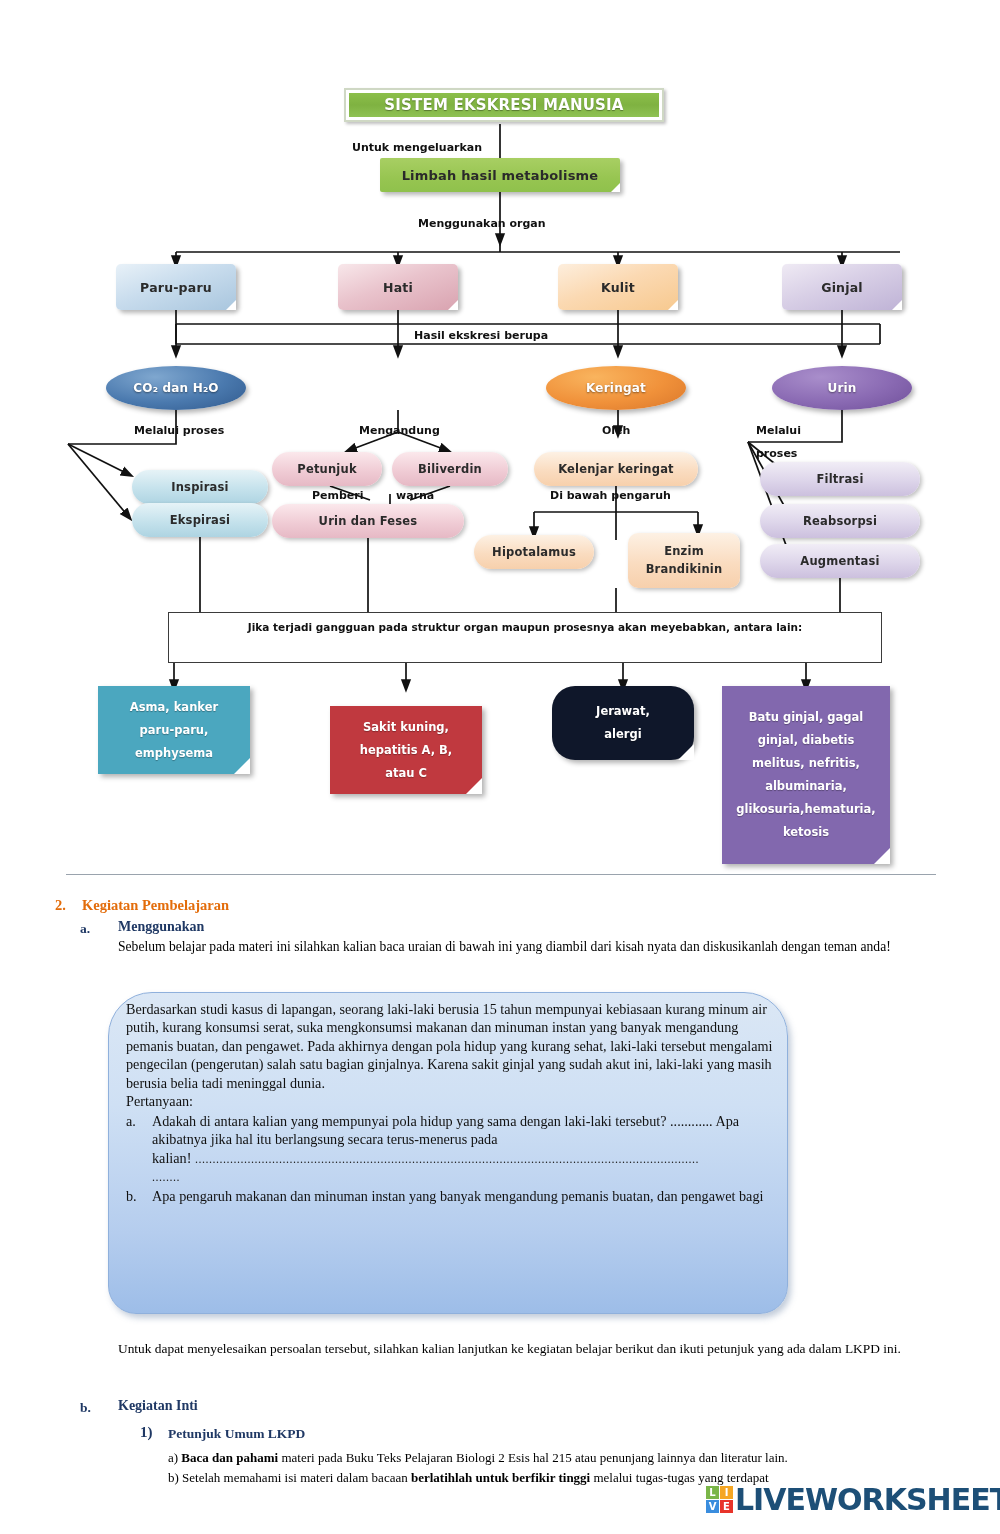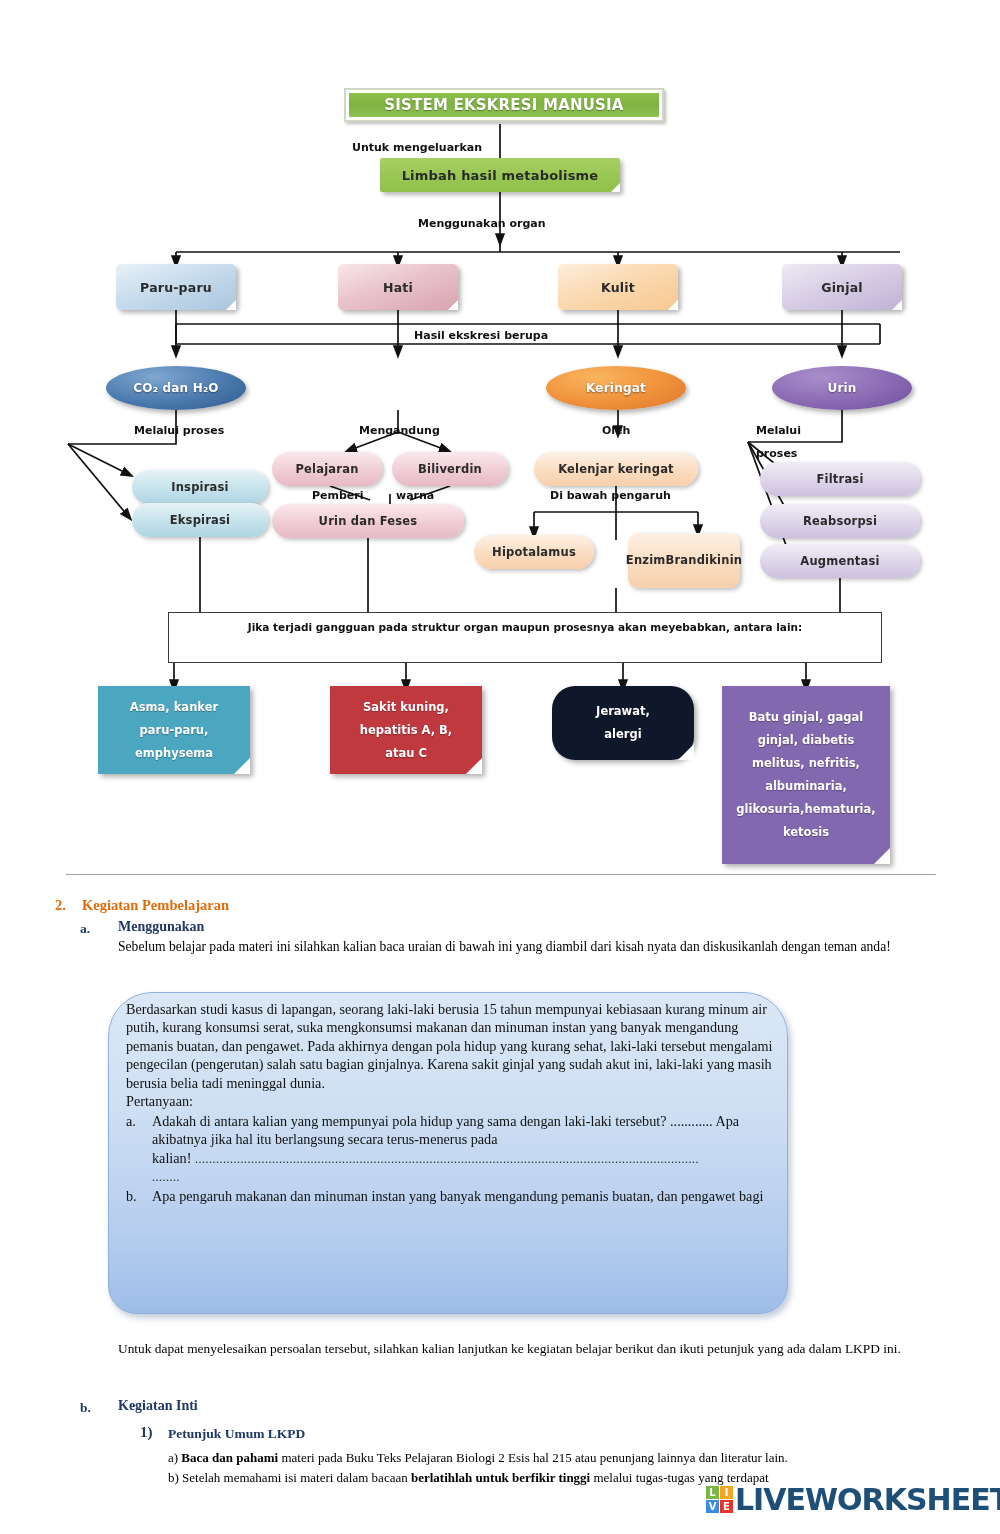--- a/index.html
+++ b/index.html
@@ -70,21 +70,21 @@
   .lilac{background:linear-gradient(180deg,#f1edf6 0%,#ddd5ea 55%,#ccc0de 100%);}
 
   #p-inspirasi{left:132px;top:470px;width:136px;}
   #p-ekspirasi{left:132px;top:503px;width:136px;}
   #p-bilirubin{left:272px;top:452px;width:110px;}
   #p-biliverdin{left:392px;top:452px;width:116px;}
   #p-urinfeses{left:272px;top:504px;width:192px;}
   #p-kelenjar{left:534px;top:452px;width:164px;}
   #p-hipotalamus{left:474px;top:535px;width:120px;}
   #p-enzim{left:628px;top:533px;width:112px;height:55px;border-radius:10px;
-           flex-direction:row;line-height:1.5;}
+           flex-direction:column;line-height:1.5;}
   #p-filtrasi{left:760px;top:462px;width:160px;}
   #p-reabsorpsi{left:760px;top:504px;width:160px;}
   #p-augmentasi{left:760px;top:544px;width:160px;}
 
   
   .note{position:absolute;color:#fff;font-family:"DejaVu Sans",sans-serif;
         font-weight:bold;font-size:11.5px;text-align:center;
         display:flex;flex-direction:column;align-items:center;justify-content:center;
         line-height:2.0;box-shadow:3px 3px 5px rgba(0,0,0,.3);
         text-shadow:0 1px 1px rgba(0,0,0,.3);}
@@ -247,21 +247,21 @@
 
     <div class="lbl" style="left:134px;top:424px;">Melalui proses</div>
     <div class="lbl" style="left:359px;top:424px;">Mengandung</div>
     <div class="lbl" style="left:602px;top:424px;">Oleh</div>
     <div class="lbl" style="left:756px;top:424px;">Melalui</div>
     <div class="lbl" style="left:756px;top:447px;">proses</div>
 
     <div class="node pill blue" id="p-inspirasi">Inspirasi</div>
     <div class="node pill blue" id="p-ekspirasi">Ekspirasi</div>
 
-    <div class="node pill pink" id="p-bilirubin">Pelajaran</div>
+    <div class="node pill pink" id="p-bilirubin">Petunjuk</div>
     <div class="node pill pink" id="p-biliverdin">Biliverdin</div>
     <div class="lbl" style="left:312px;top:489px;">Pemberi</div>
     <div class="lbl" style="left:396px;top:489px;">warna</div>
     <div class="node pill pink" id="p-urinfeses">Urin dan Feses</div>
 
     <div class="node pill peach" id="p-kelenjar">Kelenjar keringat</div>
     <div class="lbl" style="left:550px;top:489px;">Di bawah pengaruh</div>
     <div class="node pill peach" id="p-hipotalamus">Hipotalamus</div>
     <div class="node pill peach" id="p-enzim">
       <span>Enzim</span>
@@ -273,21 +273,21 @@
     <div class="node pill lilac" id="p-augmentasi">Augmentasi</div>
 
     <div class="jika">Jika terjadi gangguan pada  struktur organ maupun  prosesnya akan meyebabkan,  antara lain:</div>
     <div class="jika2"></div>
 
     <div class="note" id="n-paru" style="background: rgb(75, 167, 191);">
       <span>Asma, kanker</span>
       <span>paru-paru,</span>
       <span>emphysema</span>
     </div>
-    <div class="note" id="n-hati" style="background: rgb(192, 57, 63);">
+    <div class="note" id="n-hati" style="background: rgb(192, 57, 63); margin-top: 20px;">
       <span>Sakit kuning,</span>
       <span>hepatitis A, B,</span>
       <span>atau C</span>
     </div>
     <div class="note" id="n-kulit" style="background: #0f172a; border-radius: 23px;">
       <span>Jerawat,</span>
       <span>alergi</span>
     </div>
     <div class="note" id="n-ginjal" style="background: rgb(130, 104, 174);">
       <span>Batu ginjal, gagal</span>

